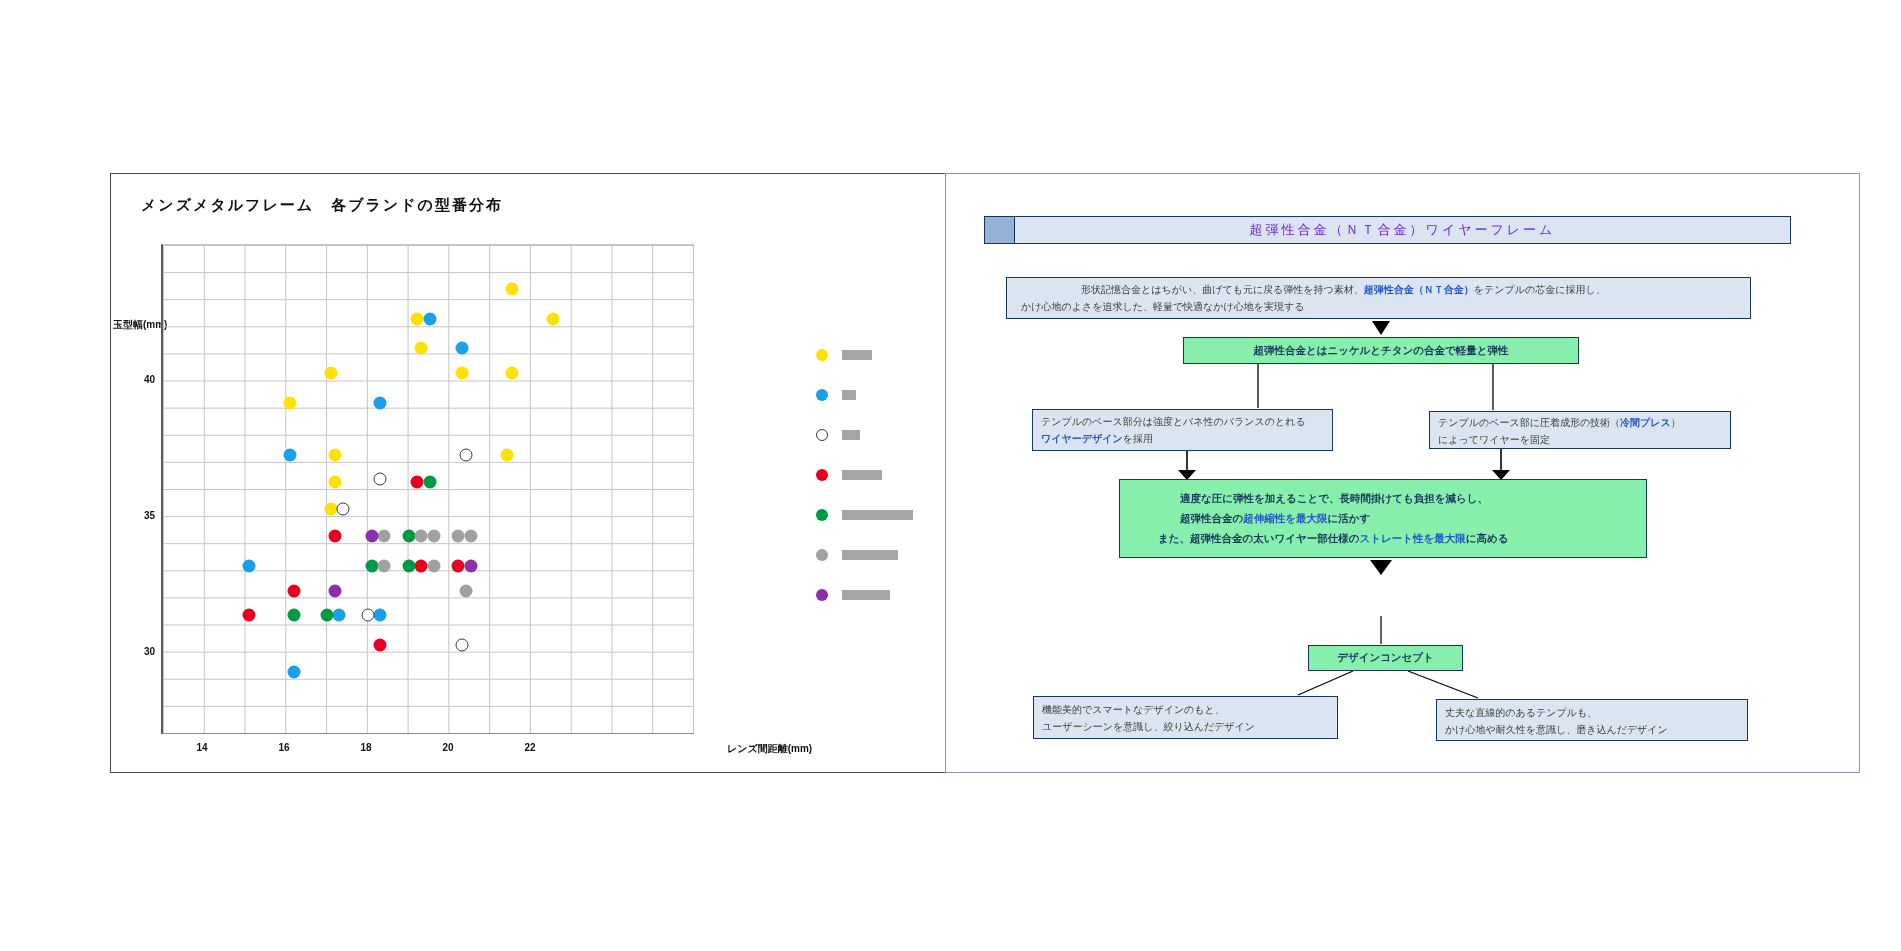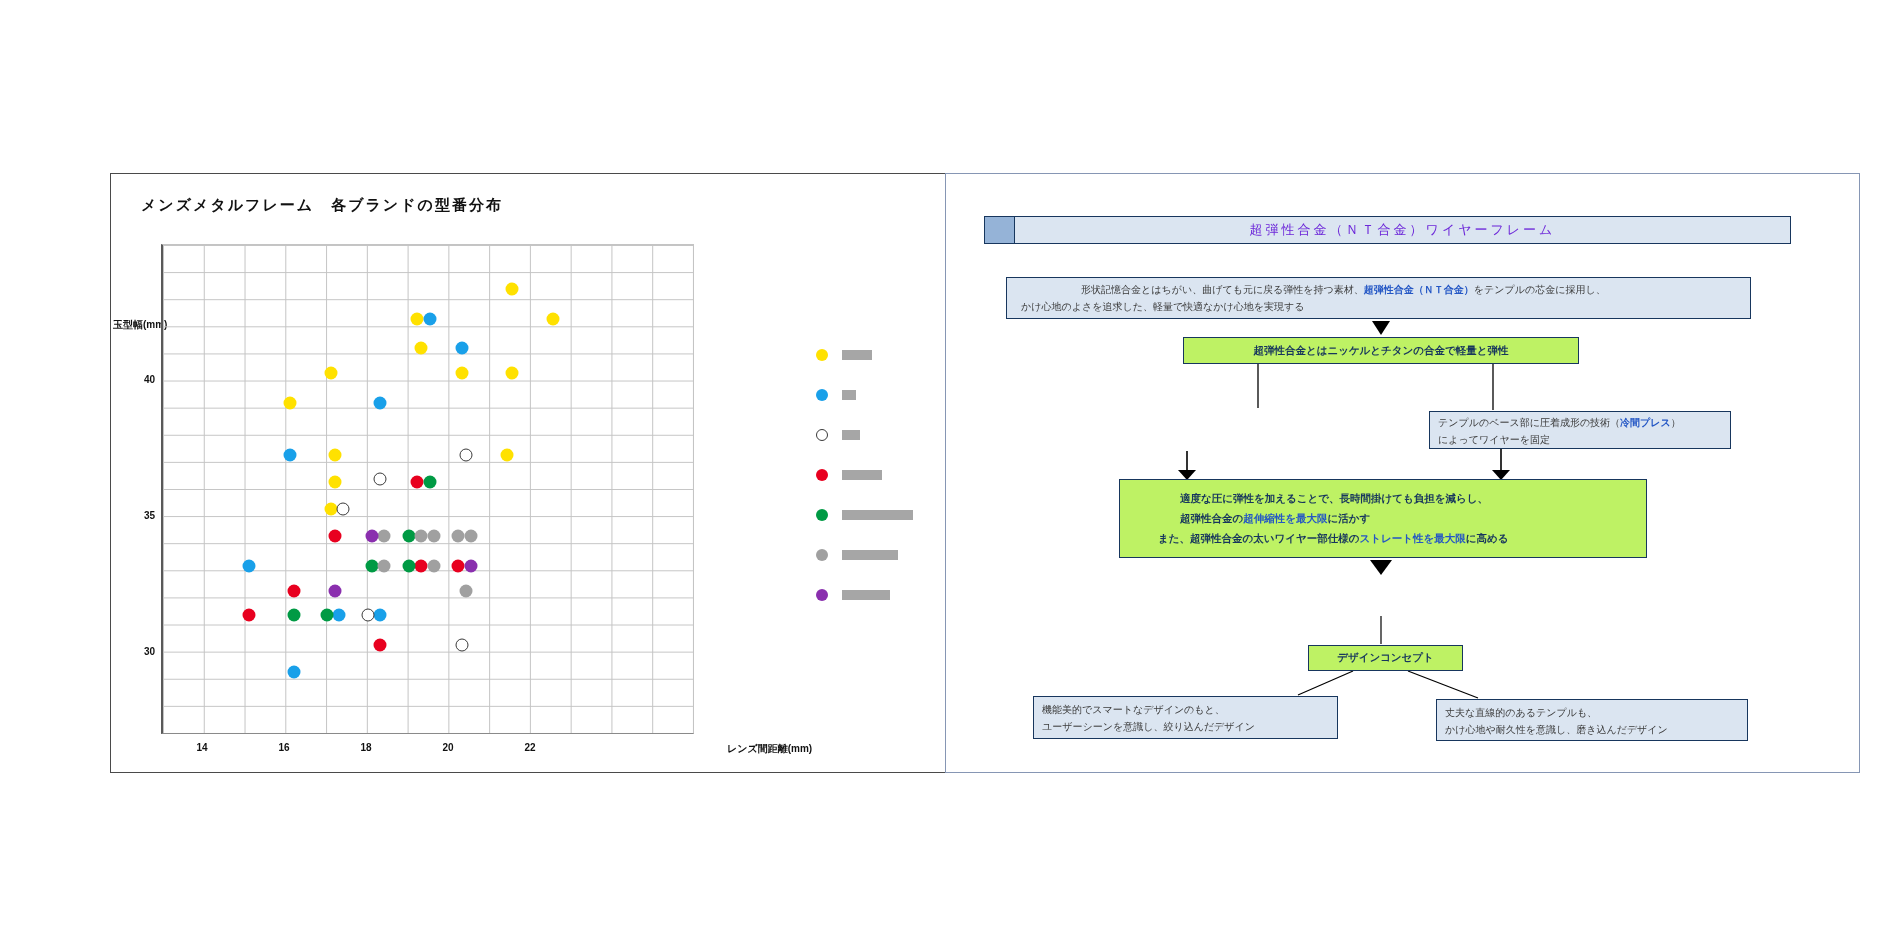--- a/index.html
+++ b/index.html
@@ -32,21 +32,21 @@
                   color:#111; white-space:nowrap; }
   #legend { position:absolute; left:705px; top:175px; }
   .legend-item { display:flex; align-items:center; height:12px; margin-bottom:28px; }
   .legend-swatch { width:12px; height:12px; border-radius:50%; flex:0 0 auto; }
   .legend-swatch.open { background:#fff; border:1.8px solid #3a3a3a; }
   .legend-bar { height:10px; margin-left:14px; background:#a6a6a6; }
 
   
   .lightbox { position:absolute; background:#dbe5f1; border:1px solid #17365d;
               font-size:10px; line-height:17px; color:#3b3b3b; }
-  .medbox   { position:absolute; background:#bef264; border:1.5px solid #17365d;
+  .medbox   { position:absolute; background:#86efac; border:1.5px solid #17365d;
               font-size:10.5px; font-weight:bold; color:#17365d; }
   .blu { color:#2457c5; font-weight:bold; }
   .rp-header { position:absolute; left:38px; top:42px; width:807px; height:28px;
                border:1px solid #17365d; background:#dbe5f1; display:flex; }
   .rp-accent { width:30px; height:100%; background:#95b3d7; border-right:1px solid #17365d; }
   .rp-header-label { flex:1; text-align:center; line-height:26px; font-size:13px;
                      color:#6d28d9; letter-spacing:3px; }
   #flow-svg { position:absolute; left:0; top:0; width:915px; height:600px; pointer-events:none; }
 
   #box-intro  { left:60px;  top:103px; width:745px; height:42px; padding:3px 14px; }
@@ -185,20 +185,24 @@
     <div class="rp-header-label">超弾性合金（ＮＴ合金）ワイヤーフレーム</div>
   </div>
 
   <div class="lightbox" id="box-intro">
     <div class="l1"><span>形状記憶合金とはちがい、曲げても元に戻る弾性を持つ素材、</span><span class="blu">超弾性合金（ＮＴ合金）</span><span>をテンプルの芯金に採用し、</span></div>
     <div class="l2">かけ心地のよさを追求した、軽量で快適なかけ心地を実現する</div>
   </div>
 
   <div class="medbox" id="box-step">超弾性合金とはニッケルとチタンの合金で軽量と弾性</div>
 
+  <div class="lightbox" id="box-bleft">
+    <div>テンプルのベース部分は強度とバネ性のバランスのとれる</div>
+    <div><span class="blu">ワイヤーデザイン</span><span>を採用</span></div>
+  </div>
 
   <div class="lightbox" id="box-bright">
     <div><span>テンプルのベース部に圧着成形の技術（</span><span class="blu">冷間プレス</span><span>）</span></div>
     <div>によってワイヤーを固定</div>
   </div>
 
   <div class="medbox" id="box-main">
     <div>適度な圧に弾性を加えることで、長時間掛けても負担を減らし、</div>
     <div><span>超弾性合金の</span><span class="blu">超伸縮性を最大限</span><span>に活かす</span></div>
     <div class="l3"><span>また、超弾性合金の太いワイヤー部仕様の</span><span class="blu">ストレート性を最大限</span><span>に高める</span></div>

